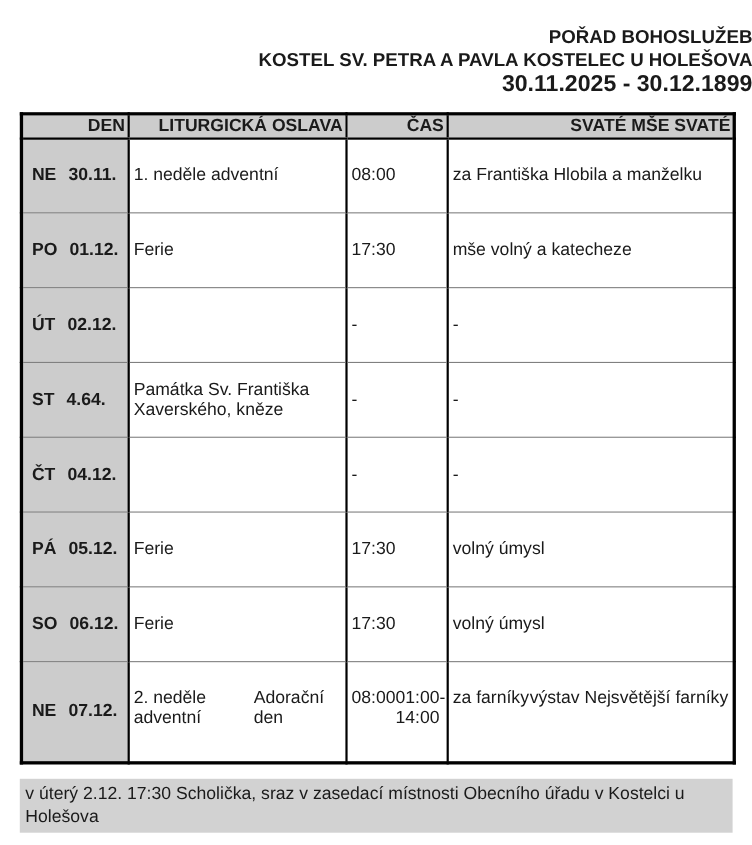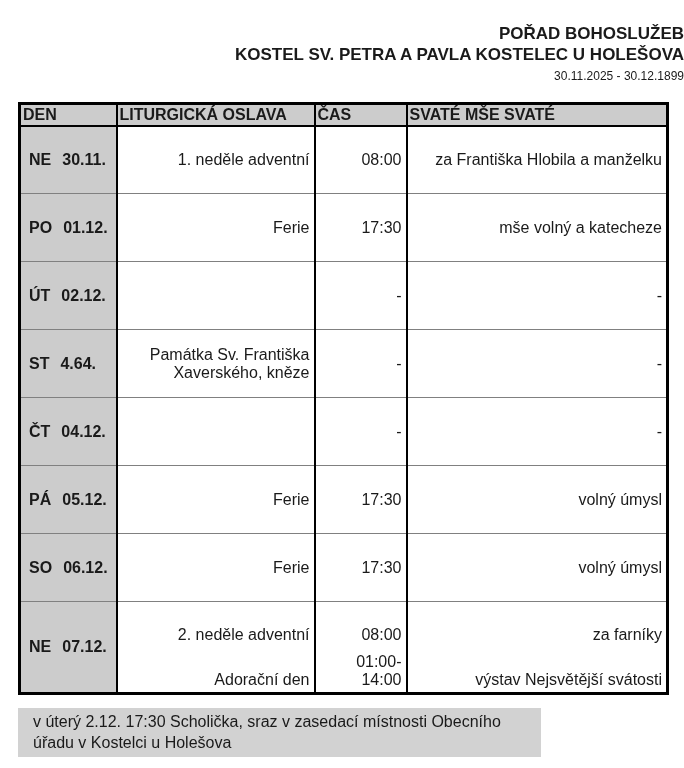--- a/index.html
+++ b/index.html
@@ -19,90 +19,90 @@
     height: 768px;
     overflow: hidden;
     font-family: "Liberation Sans", "DejaVu Sans", sans-serif;
     color: #1a1a1a;
   }
   .page { width: 684px; padding-top: 23px; }
 
   
   .title-block { text-align: right; line-height: 21px; }
   .title-line { font-size: 17px; font-weight: bold; }
-  .title-dates { font-size: 12px; font-weight: normal; margin-top: 1px; padding-left: 23px; }
+  .title-dates { font-size: 21px; font-weight: bold; margin-top: 1px; padding-left: 23px; }
 
   
   table.schedule {
     border-collapse: collapse;
     table-layout: fixed;
     width: 648px;
     margin: 15px 0 0 18px;
     border: 3px solid var(--table-border);
   }
   col.c-day  { width: 97px; }
   col.c-cel  { width: 198px; }
   col.c-time { width: 92px; }
   col.c-int  { width: 261px; }
 
   tr.head-row { height: 22px; }
   tr.head-row th {
     background: var(--header-bg);
     font-size: 16px;
     font-weight: bold;
-    text-align: left;
+    text-align: right;
     vertical-align: middle;
     padding: 0 2px;
     border-left: 2px solid var(--table-border);
     border-bottom: 2px solid var(--table-border);
     white-space: nowrap;
     overflow: hidden;
   }
   tr.head-row th:first-child { border-left: none; }
 
   tr.body-row { height: 68px; }
   tr.body-row.tall { height: 92px; }
   tr.body-row td {
     border-left: 2px solid var(--table-border);
     border-top: 1px solid var(--row-line);
     font-size: 16px;
-    text-align: right;
+    text-align: left;
     vertical-align: middle;
     padding: 2px 4px;
   }
   tr.body-row td:first-child { border-left: none; }
   tr.body-row:first-child td { border-top: none; }
 
   td.day-cell {
     background: var(--header-bg);
     text-align: left !important;
     font-weight: bold;
     padding-left: 8px !important;
     white-space: nowrap;
   }
   td.day-cell .day-date { margin-left: 11px; margin-top: 40px; }
 
   td.dual { padding: 0 4px !important; vertical-align: top !important; }
   .dual-wrap {
     height: 89px;
     display: flex;
-    flex-direction: column;
+    flex-direction: row;
     justify-content: space-between;
     padding-top: 24px;
     padding-bottom: 2px;
   }
 
   
   .note {
-    width: 523px;
+    width: 648px;
     margin: 13px 0 0 18px;
     background: var(--note-bg);
     font-size: 16px;
     line-height: 21px;
-    padding: 3px 5px 4px 15px;
+    padding: 3px 5px 4px 5px;
     min-height: 48px;
   }
 </style>
 </head>
 <body>
 
 <div class="page">
 
   <div class="title-block">
     <div class="title-line">POŘAD BOHOSLUŽEB</div>
@@ -178,21 +178,21 @@
         </td>
         <td class="dual">
           <div class="dual-wrap">
             <div>08:00</div>
             <div>01:00-14:00</div>
           </div>
         </td>
         <td class="dual">
           <div class="dual-wrap">
             <div>za farníky</div>
-            <div>výstav Nejsvětější svátosti</div>
+            <div>výstav Nejsvětější farníky</div>
           </div>
         </td>
       </tr>
     </tbody>
   </table>
 
   <div class="note">v úterý 2.12. 17:30 Scholička, sraz v zasedací místnosti Obecního úřadu v Kostelci u Holešova</div>
 
 </div>
 

